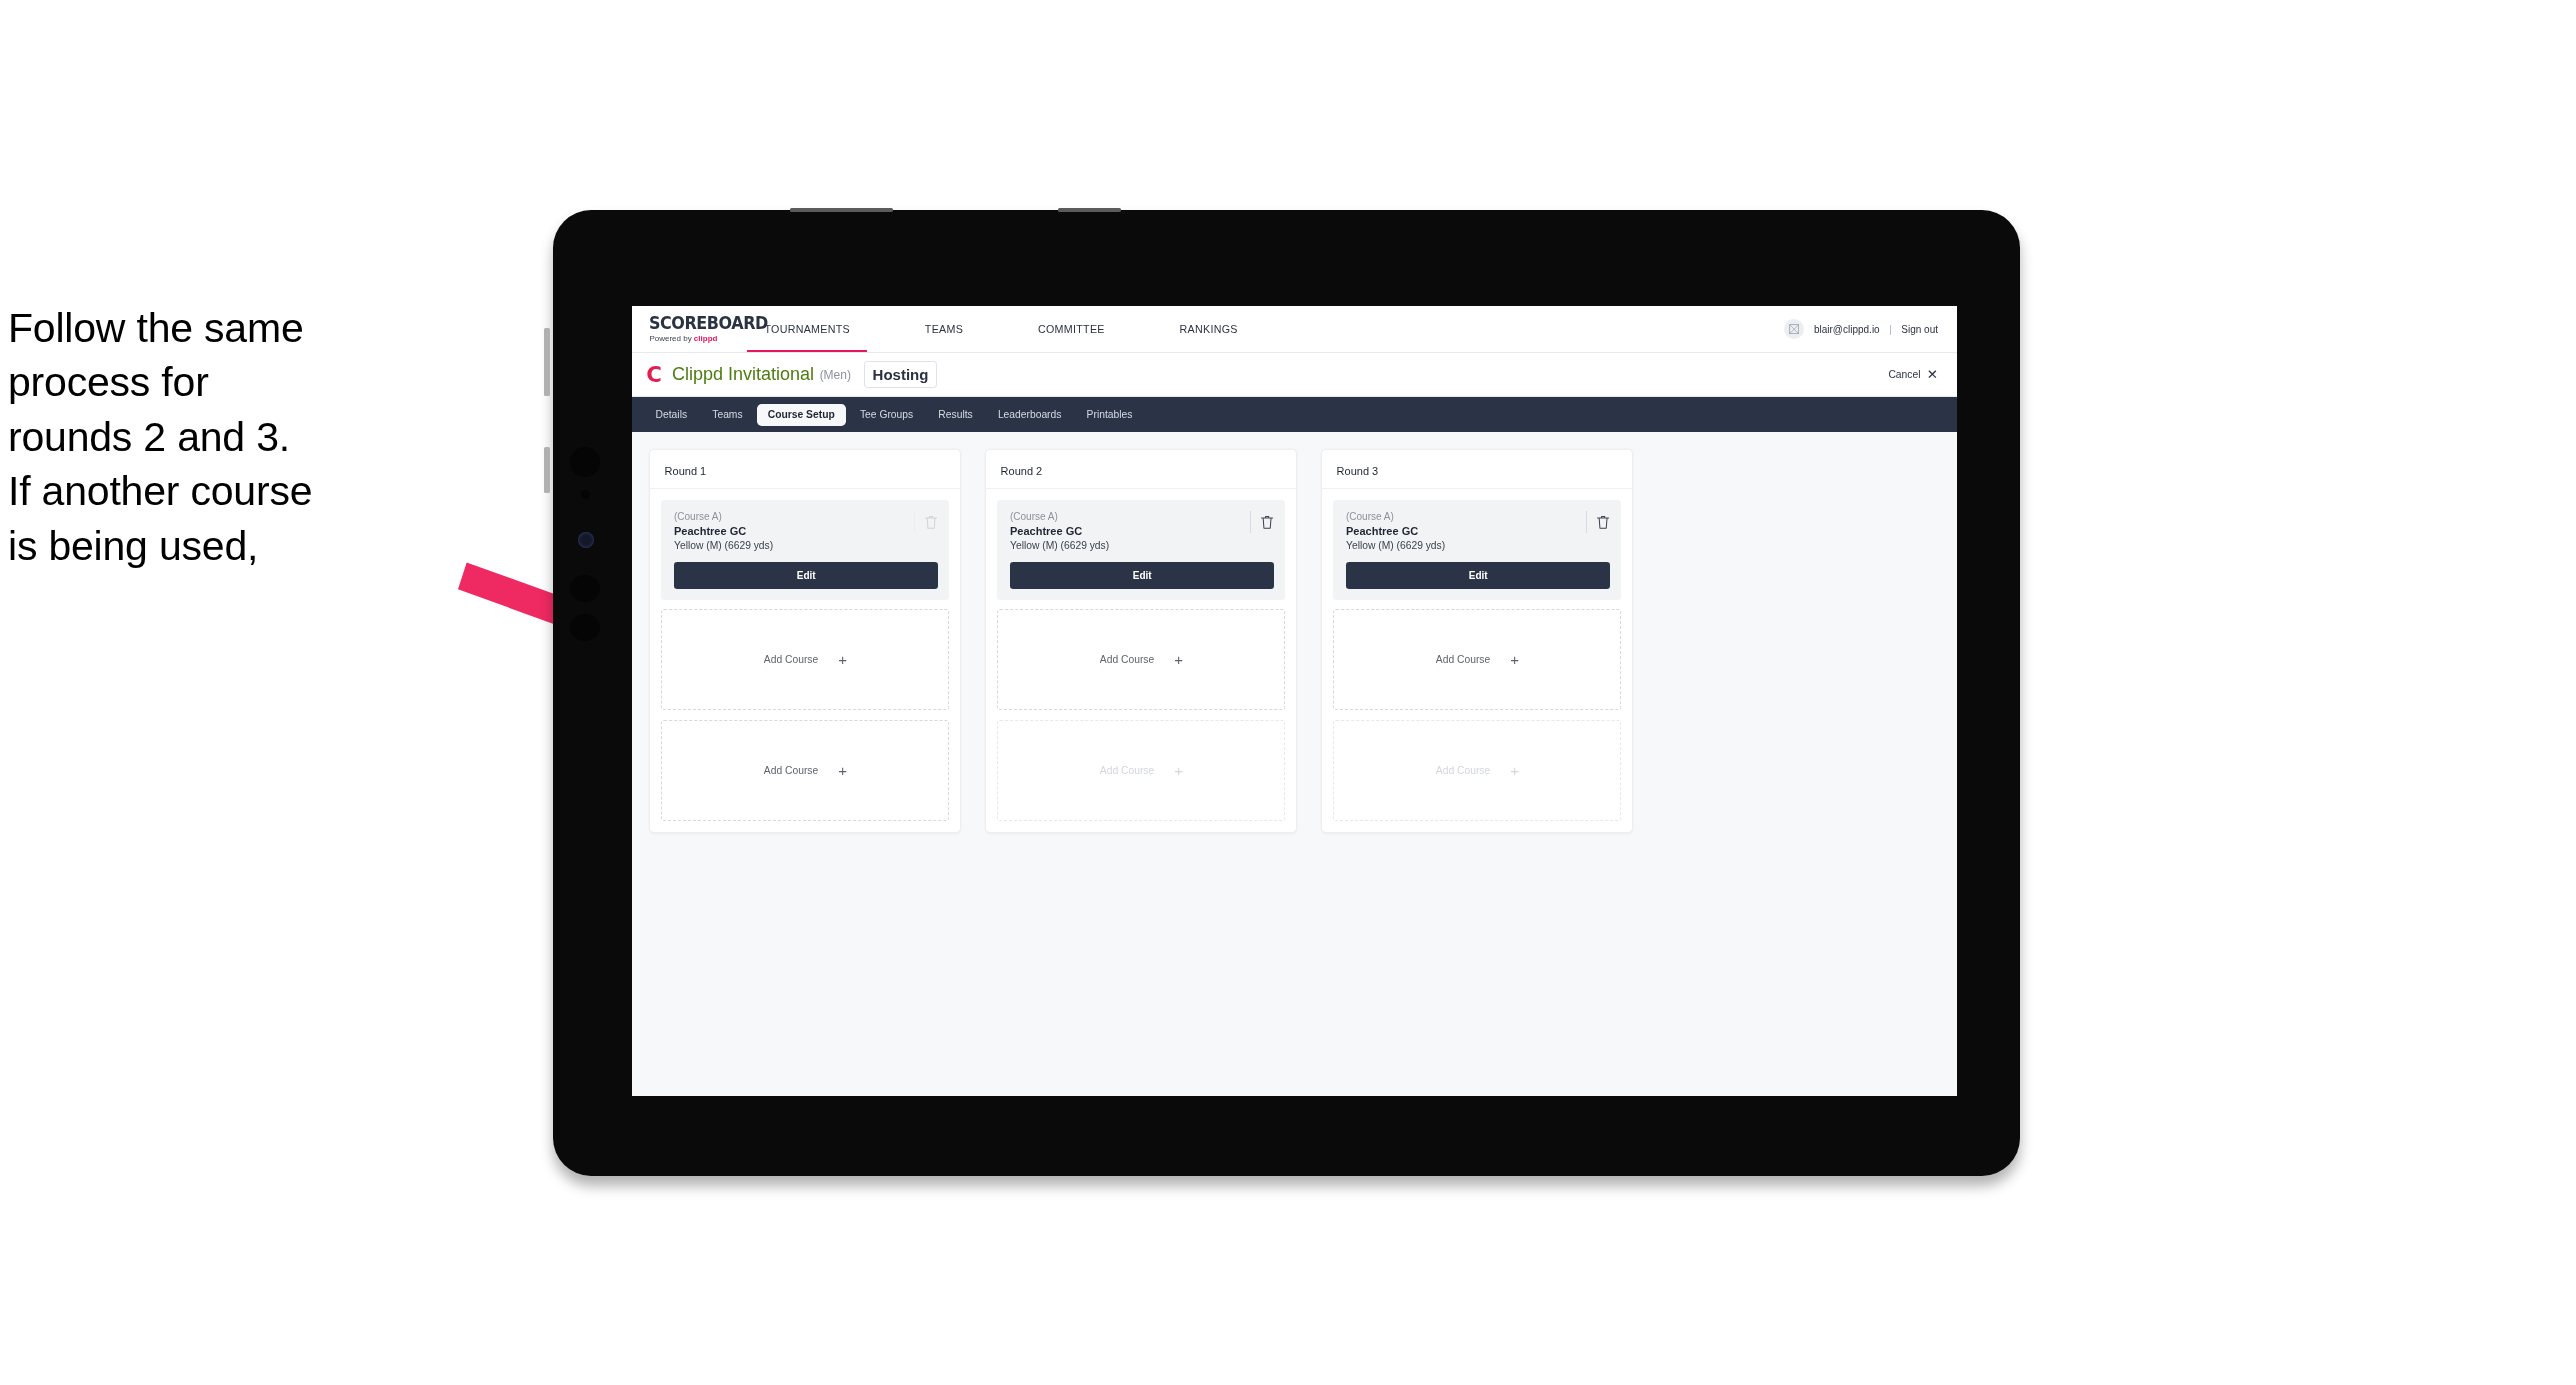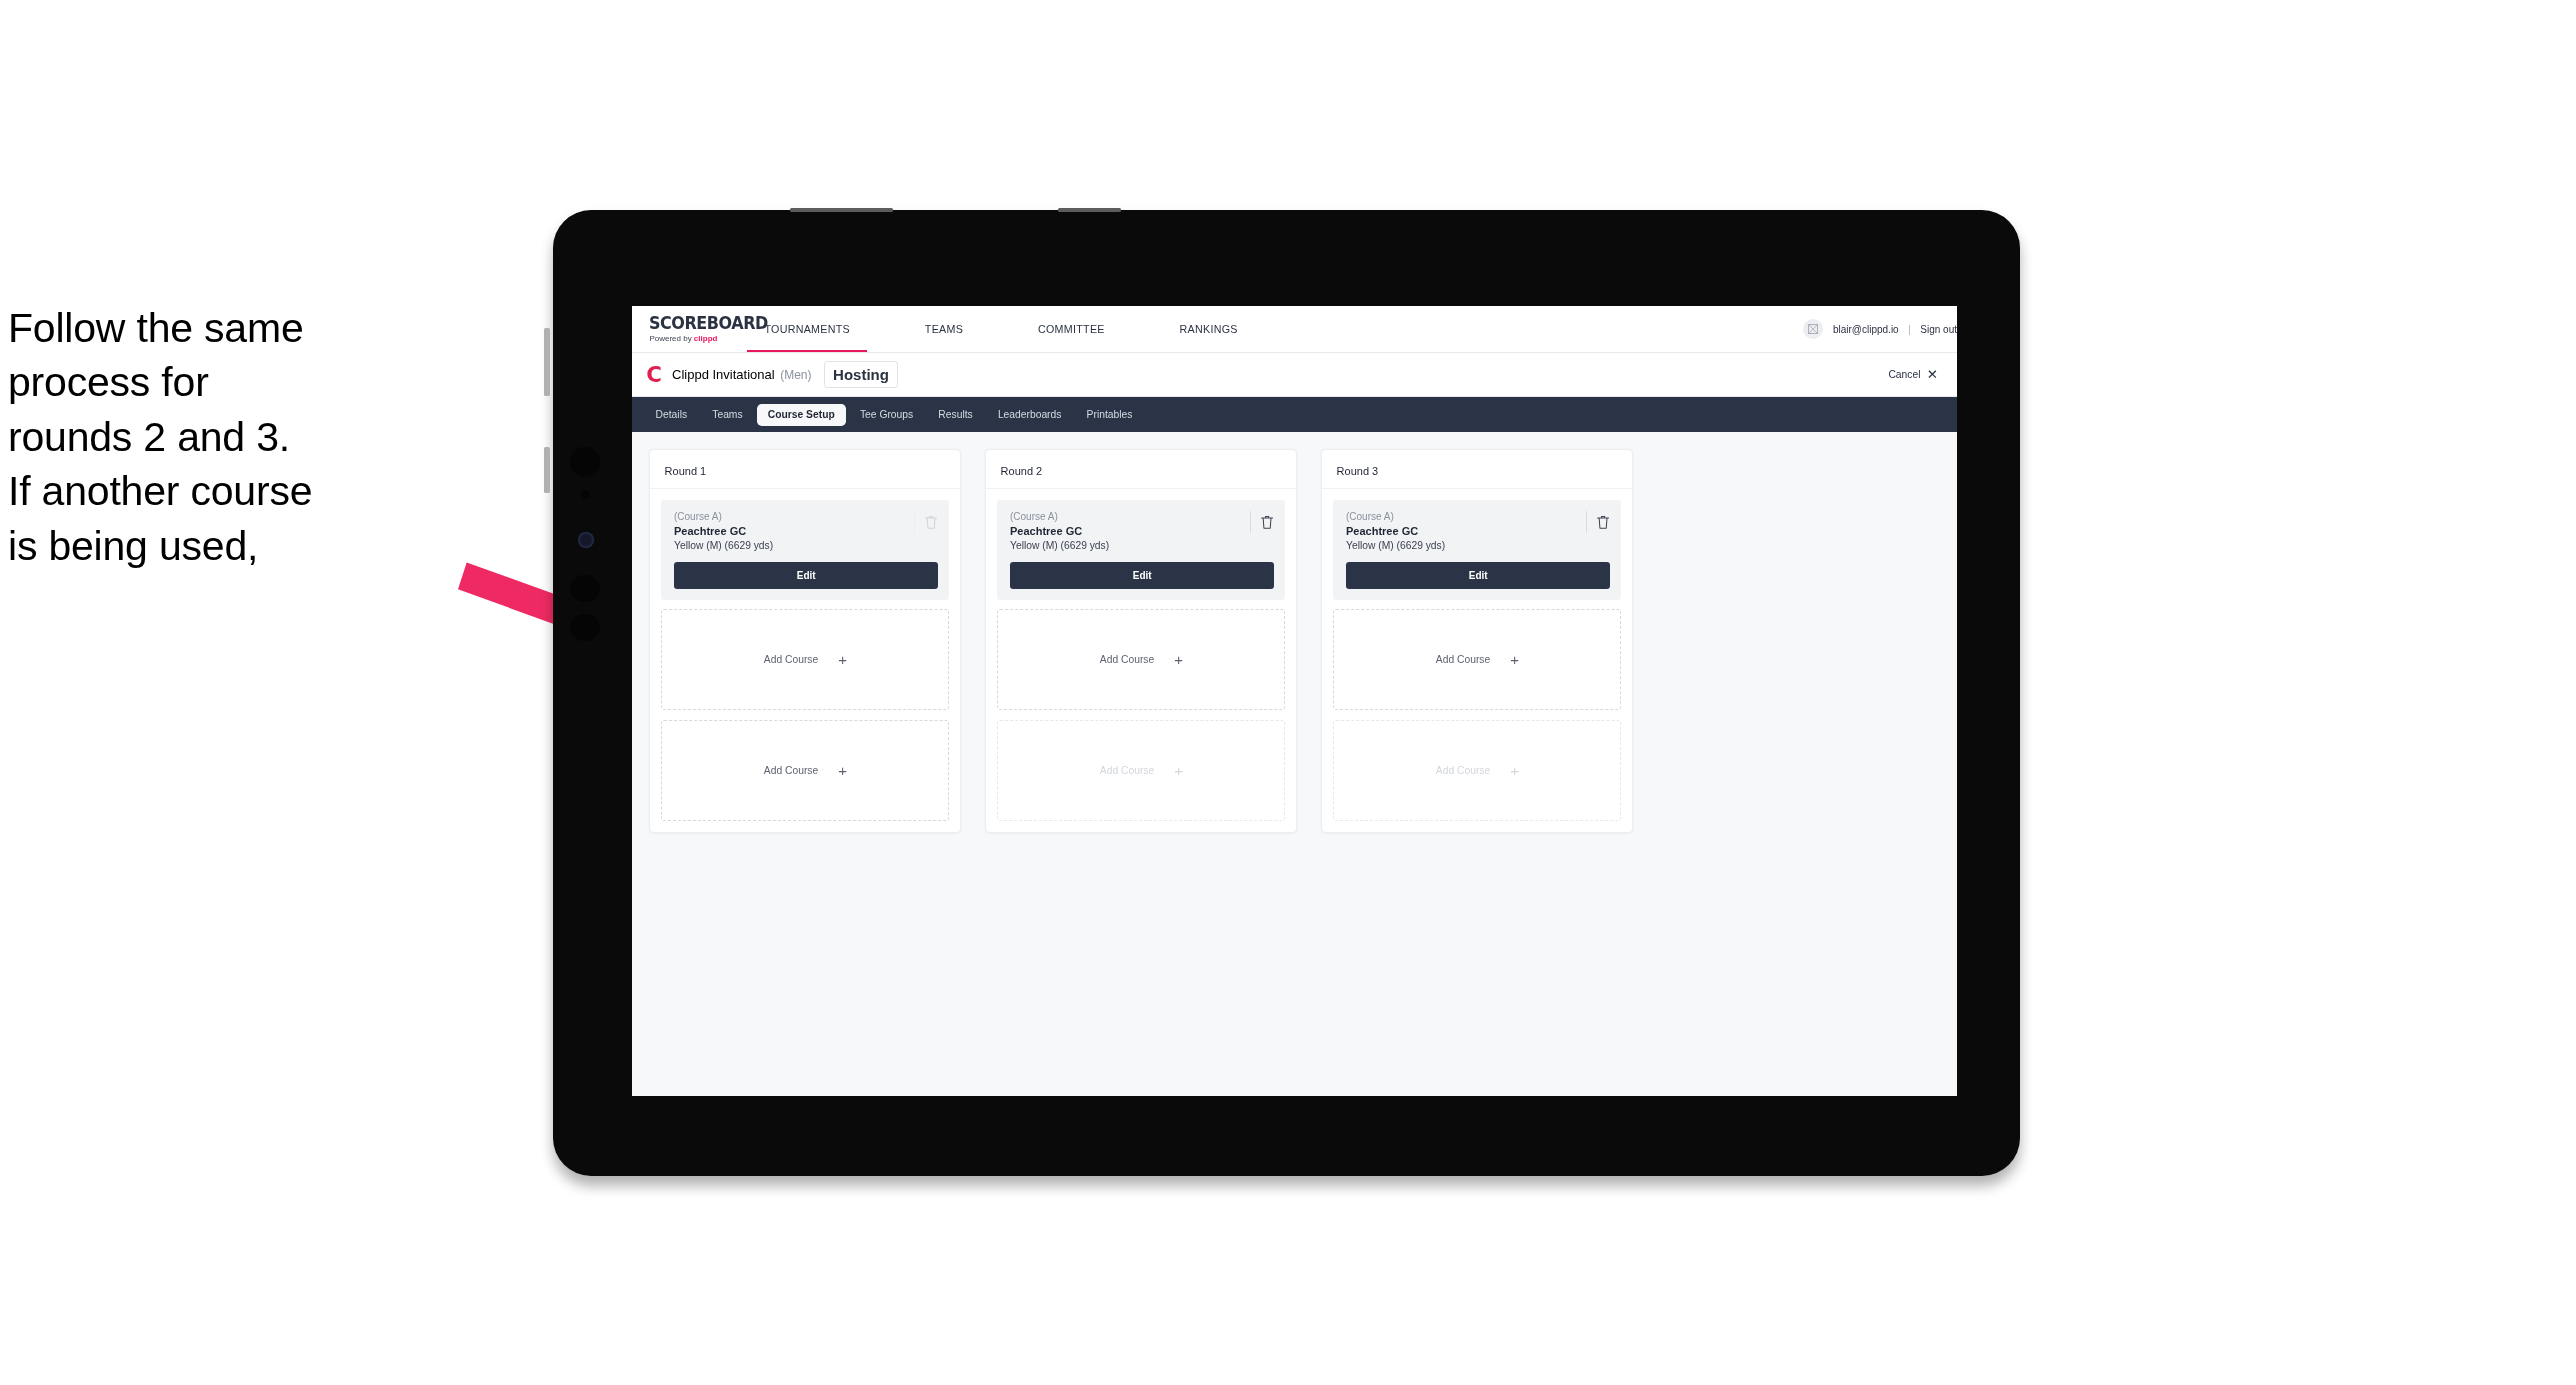--- a/index.html
+++ b/index.html
@@ -82,38 +82,38 @@
   #logo-sub .brand { color:#e8175d; font-weight:700; }
   #mainnav { display:flex; align-items:stretch;gap:40px; }
   .navitem {
     display:flex; align-items:center; padding: 0 17.4px;
     font-size: 10.7px; color:#2b3242; letter-spacing: 0.3px;
     position: relative; cursor: pointer;
   }
   .navitem.active::after {
     content:""; position:absolute; left:0; right:0; bottom:0; height:2.4px; background:#e8175d;
   }
-  #account { margin-left:auto; display:flex; align-items:center; gap:9.5px; font-size:10px; color:#2b3242;}
+  #account { margin-left:auto; display:flex; align-items:center; padding-right:19px; gap:9.5px; font-size:10px; color:#2b3242;}
   #avatar {
     width:20.5px; height:20.5px; border-radius:50%; background:#eceef2;
     display:flex; align-items:center; justify-content:center; color:#9aa0ab;
   }
   #account .divider { color:#aeb3bd; }
   #account .link { cursor:pointer; }
 
   
   #tbar {
     height: 44px; background:#fff; display:flex; align-items:center;
     padding: 0 19px 0 14.2px; border-bottom:0.8px solid #e7e9ee;
   }
   #clogo {
     font-family:"DejaVu Sans", sans-serif; font-weight:700; font-size:21.3px;
     color:#e01e4f; line-height:1; margin-right:11px; letter-spacing:-0.8px;
   }
-  #tname { font-size:13px; color:#000000; }
+  #tname { font-size:18px; color:#4d7c0f; }
   #tgender { font-size:12px; color:#8b919d; margin-left:5.5px; }
   #hosting {
     margin-left:12.6px; font-size:15px; font-weight:700; color:#2b3242;
     border:0.8px solid #dfe2e8; border-radius:3.2px; padding:4px 8px; background:#fff;
   }
   #cancel { margin-left:auto; font-size:10.3px; color:#2b3242; display:flex; align-items:center; gap:6.3px; cursor:pointer;}
   #cancel .x { font-size:13.4px; line-height:1; }
 
   
   #tabs {

